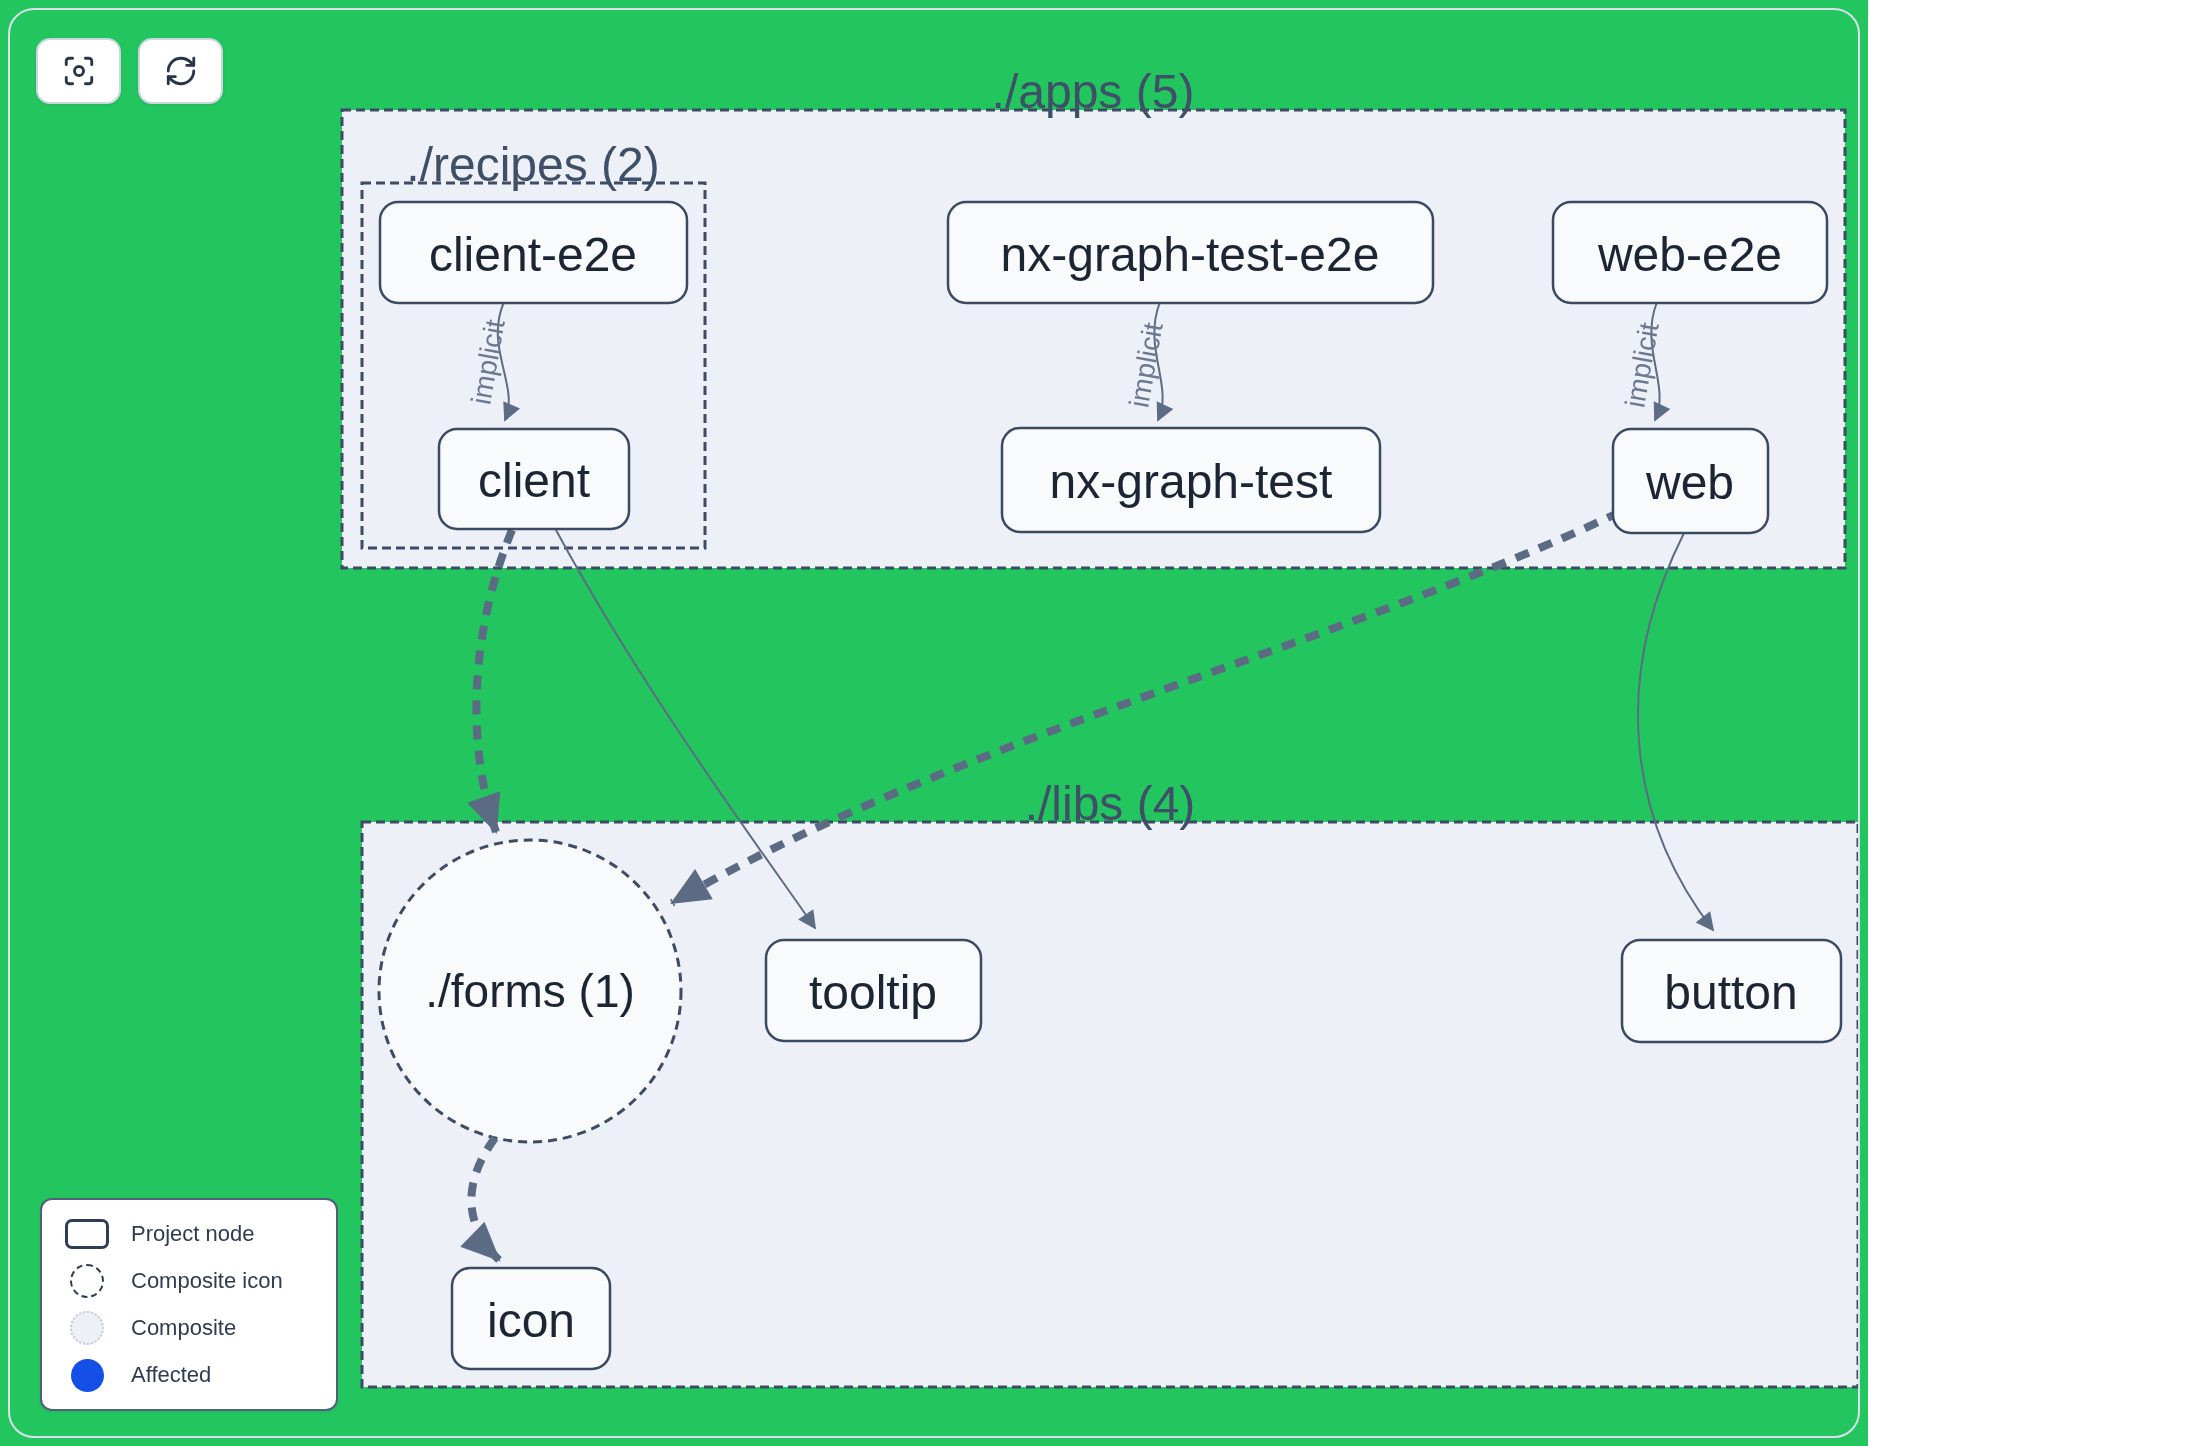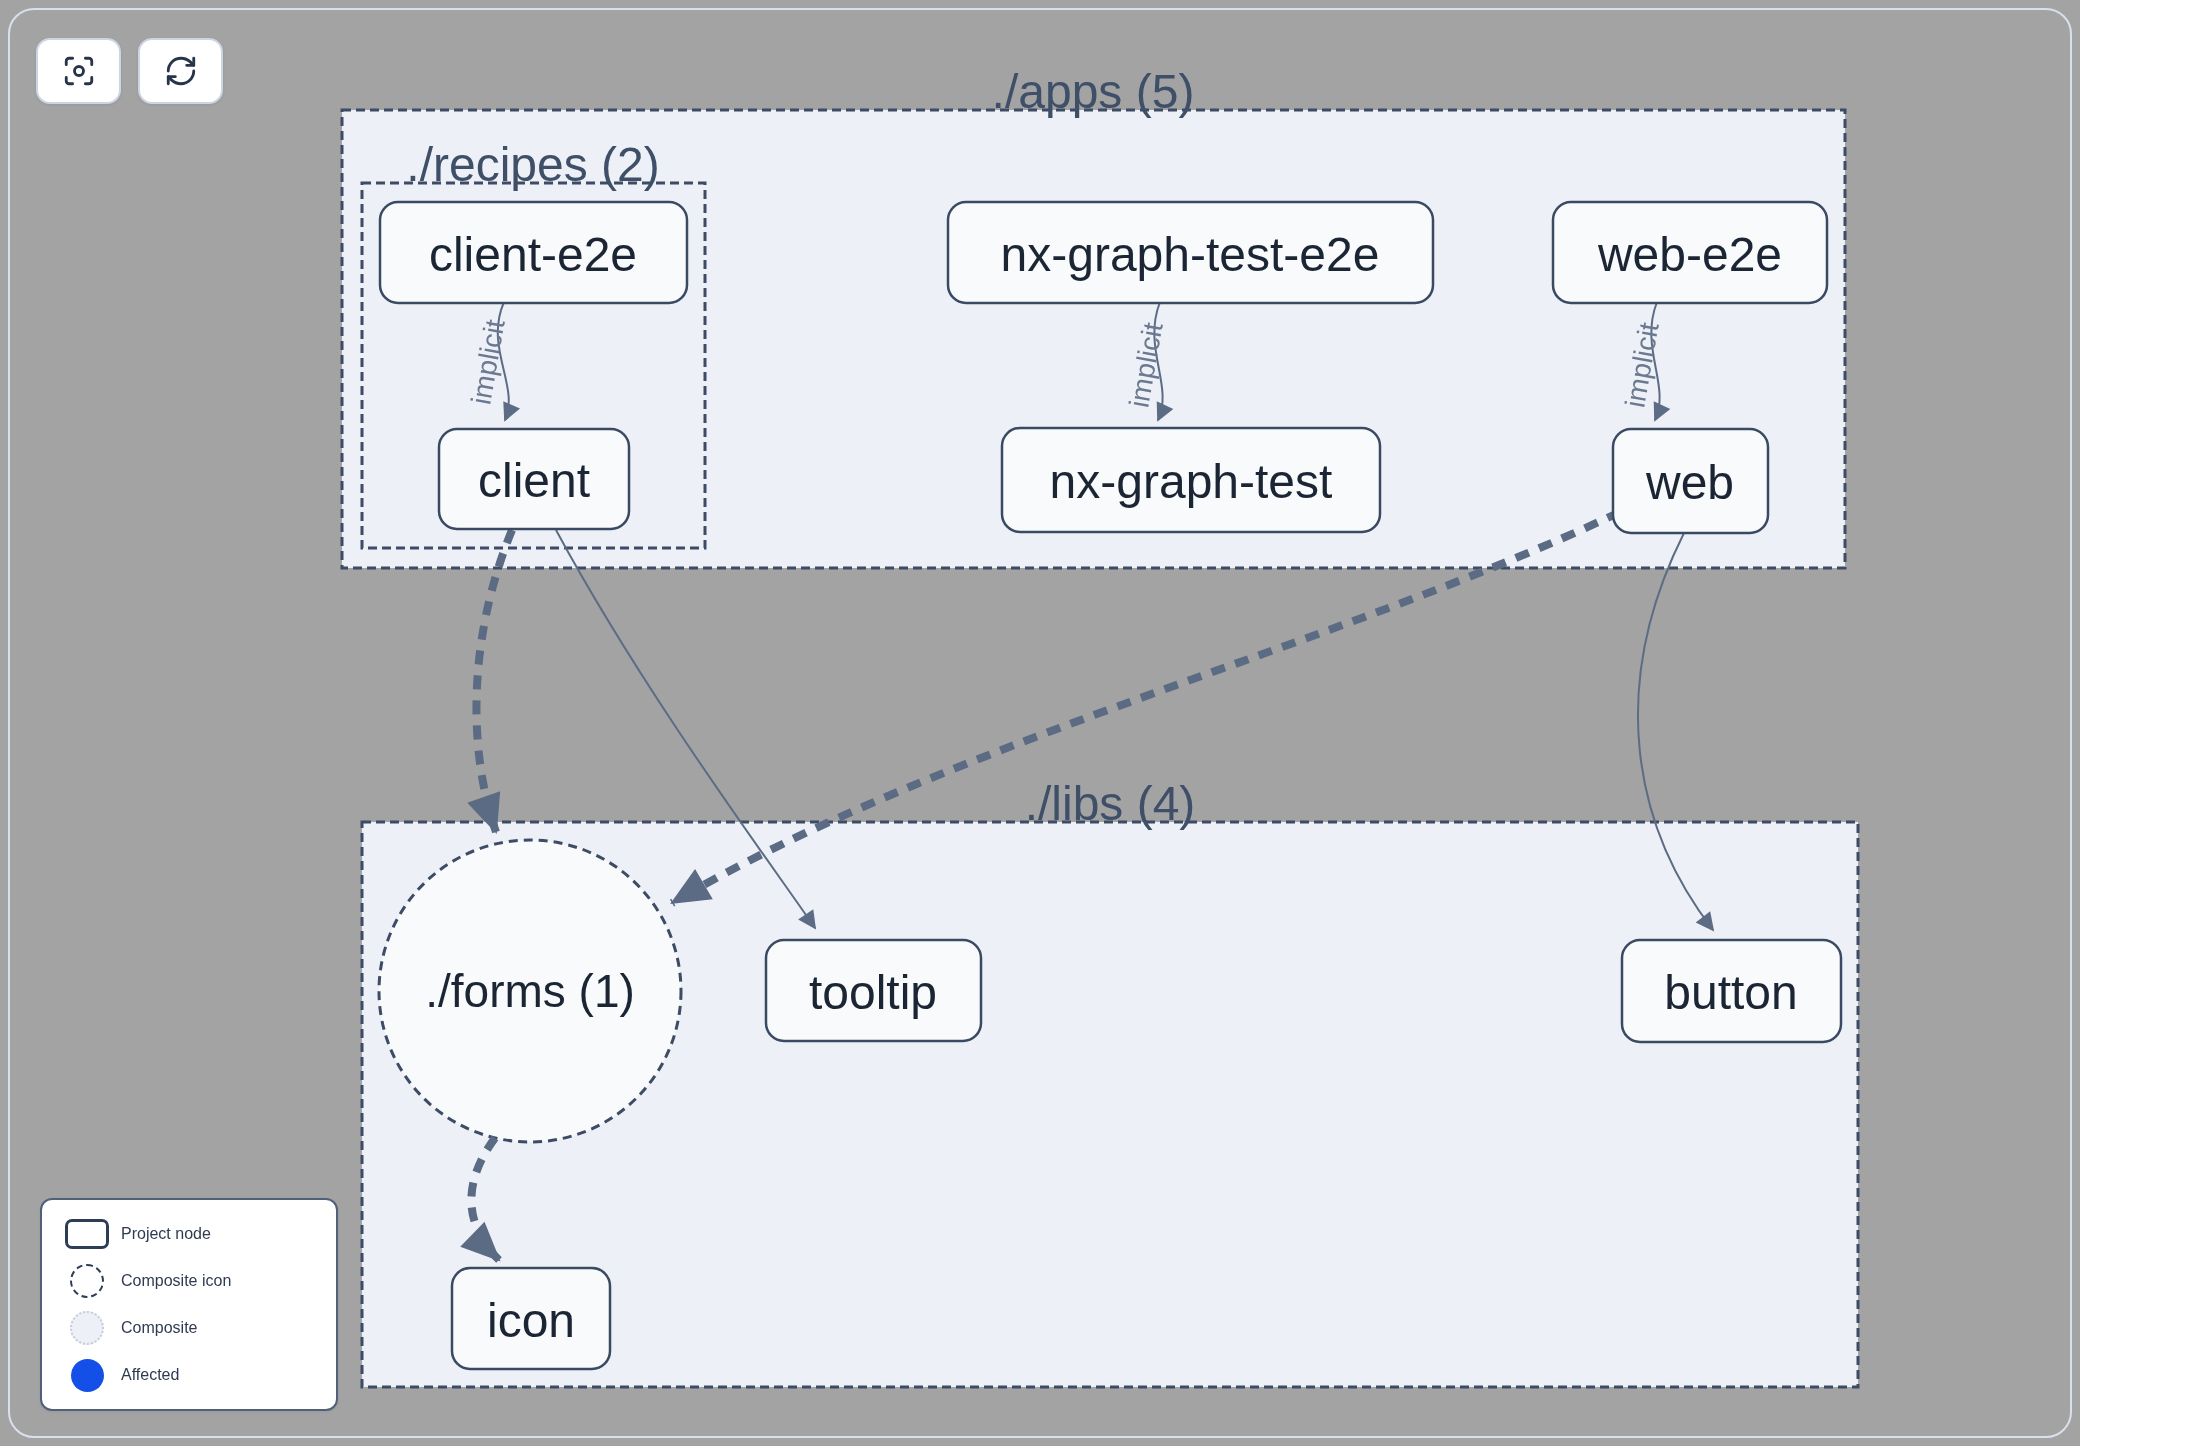--- a/index.html
+++ b/index.html
@@ -1,17 +1,17 @@
 <!DOCTYPE html>
 <html><head>
 <meta charset="utf-8">
 <style>
   html,body{margin:0;padding:0;background:#fff;}
   .canvas{
-    position:relative;width:2080px;height:1446px;background:#a3a3a3;
+    position:relative;width:1868px;height:1446px;background:#22c55e;
     font-family:"Liberation Sans", sans-serif;overflow:hidden;box-sizing:border-box;
   }
   .canvas-frame{
     position:absolute;left:8px;top:8px;right:8px;bottom:8px;
     border:2px solid #d9e0ec;border-radius:26px;pointer-events:none;
   }
   .graph-svg{position:absolute;left:0;top:0;}
   .toolbar{position:absolute;left:36px;top:38px;display:flex;gap:17px;}
   .tool-btn{
     width:85px;height:66px;background:#ffffff;border:2px solid #ccd6e2;border-radius:14px;
@@ -24,21 +24,21 @@
     background:#ffffff;border:2px solid #51607a;border-radius:12px;
     padding:17px 20px;display:flex;flex-direction:column;gap:13px;
     box-shadow:0 1px 3px rgba(15,23,42,.06);
   }
   .legend-row{display:flex;align-items:center;height:34px;}
   .legend-swatch-wrap{width:50px;display:flex;align-items:center;justify-content:center;flex:none;}
   .sw-project{width:44px;height:30px;border:3px solid #2e3d55;border-radius:7px;box-sizing:border-box;}
   .sw-composite{width:34px;height:34px;border:2.5px dashed #2e3d55;border-radius:50%;box-sizing:border-box;}
   .sw-affected{width:34px;height:34px;background:#edf1f7;border:2px dotted #c6cdd8;border-radius:50%;box-sizing:border-box;}
   .sw-touched{width:33px;height:33px;background:#1450e8;border-radius:50%;}
-  .legend-label{margin-left:9px;font-size:16px;color:#2f3b4f;}
+  .legend-label{margin-left:19px;font-size:22px;color:#2f3b4f;}
 
   
   text{font-family:"Liberation Sans", sans-serif;}
   .group-label{font-size:48px;fill:#3f4f68;}
   .node-label{font-size:48px;fill:#1b2534;}
   .composite-label{font-size:46px;fill:#1b2534;}
   .edge-label{font-size:28px;fill:#6a7890;}
   .group-box{fill:#edf1f7;stroke:#3d4b64;stroke-width:3;stroke-dasharray:9 5;}
   .group-box-inner{fill:none;stroke:#3d4b64;stroke-width:3;stroke-dasharray:9 5;}
   .node-box{fill:#f8fafc;stroke:#3b4a63;stroke-width:2.5;}

